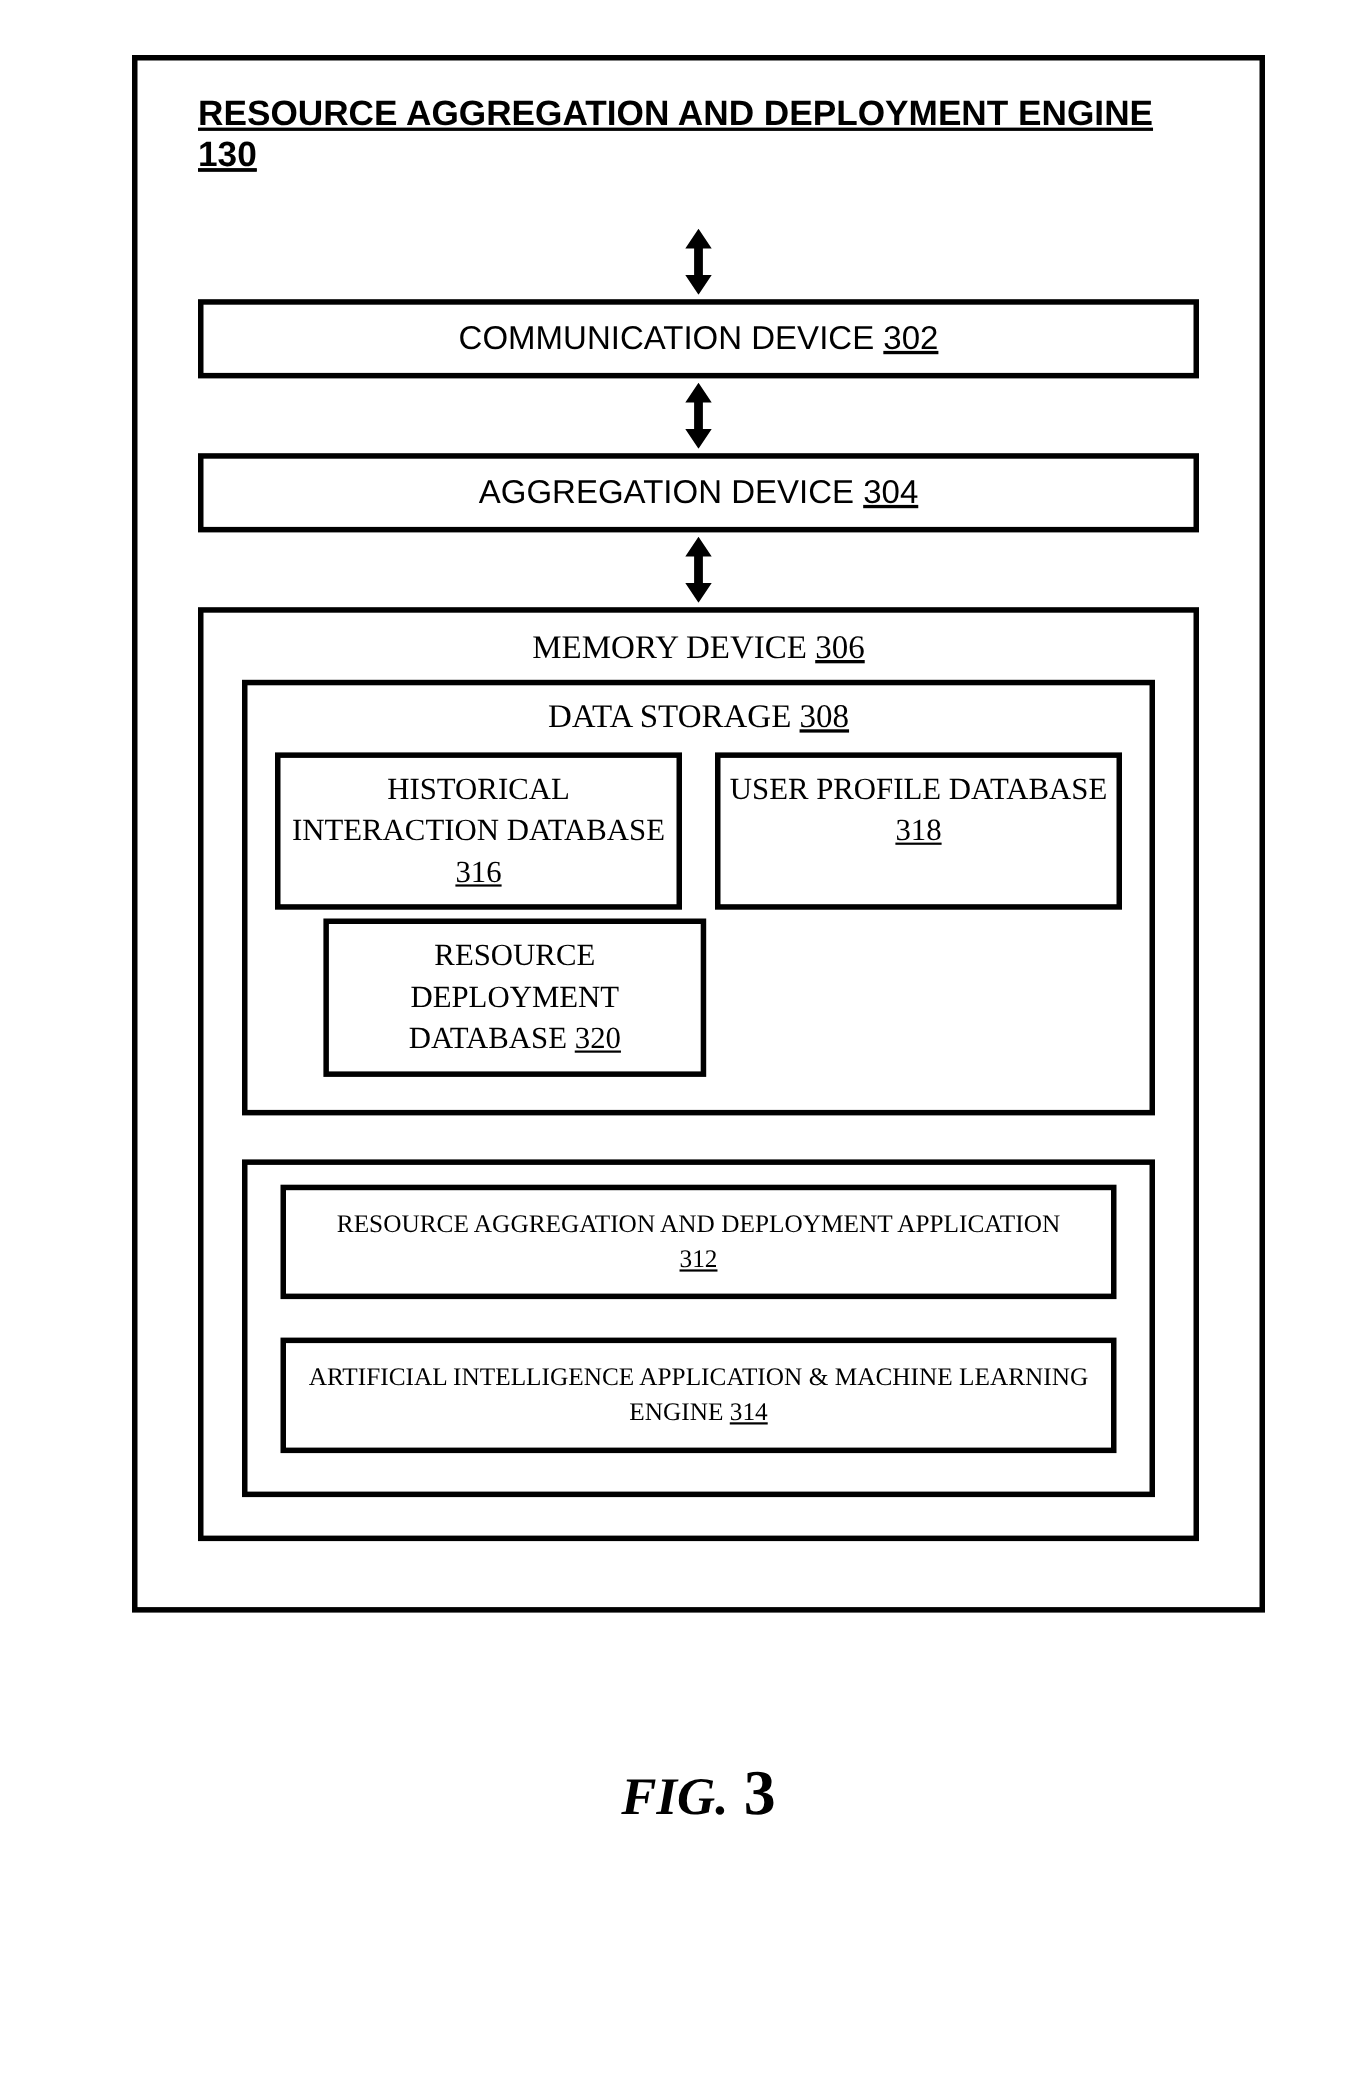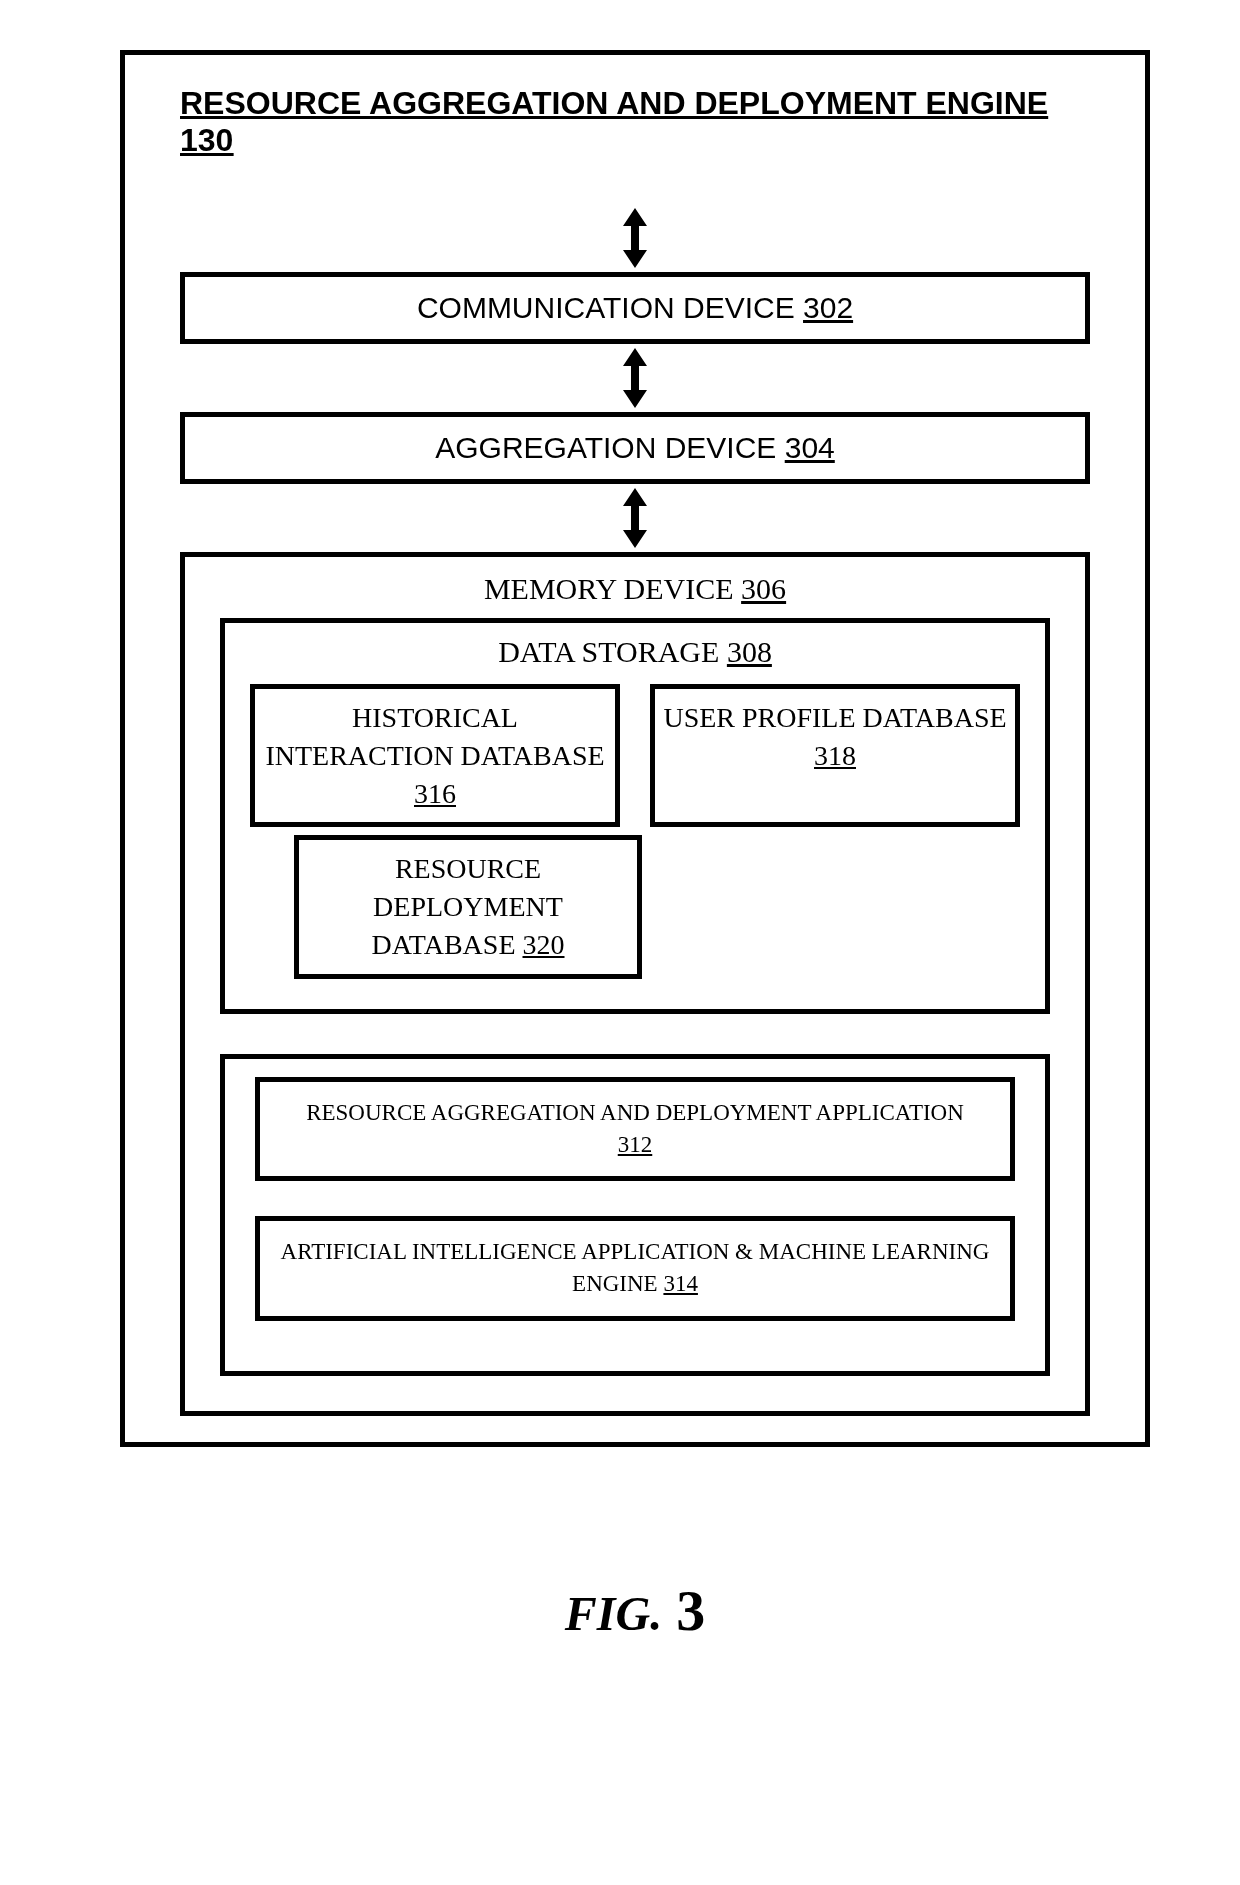--- a/index.html
+++ b/index.html
@@ -9,21 +9,21 @@
       background: #fff;
       font-family: Arial, Helvetica, sans-serif;
       padding: 50px 90px 50px 120px;
       display: flex;
       flex-direction: column;
       align-items: center;
     }
     .outer {
       border: 5px solid #000;
       width: 100%;
-      padding: 30px 55px 26px 55px;
+      padding: 30px 55px 60px 55px;
       display: flex;
       flex-direction: column;
       align-items: center;
     }
     .title-row {
       width: 100%;
       font-size: 32px;
       font-weight: bold;
       text-align: left;
       margin-bottom: 45px;
@@ -105,21 +105,21 @@
     }
     .cri-item {
       border: 5px solid #000;
       width: 100%;
       text-align: center;
       padding: 15px 10px;
       font-size: 23px;
       line-height: 1.4;
       margin-bottom: 35px;
     }
-    .cri-item:last-child { margin-bottom: 15px; }
+    .cri-item:last-child { margin-bottom: 0; }
     .fig-label {
       margin-top: 130px;
       font-size: 48px;
       font-weight: bold;
       font-style: italic;
       display: flex;
       align-items: baseline;
       gap: 14px;
       font-family: Liberation Serif, serif;
     }

